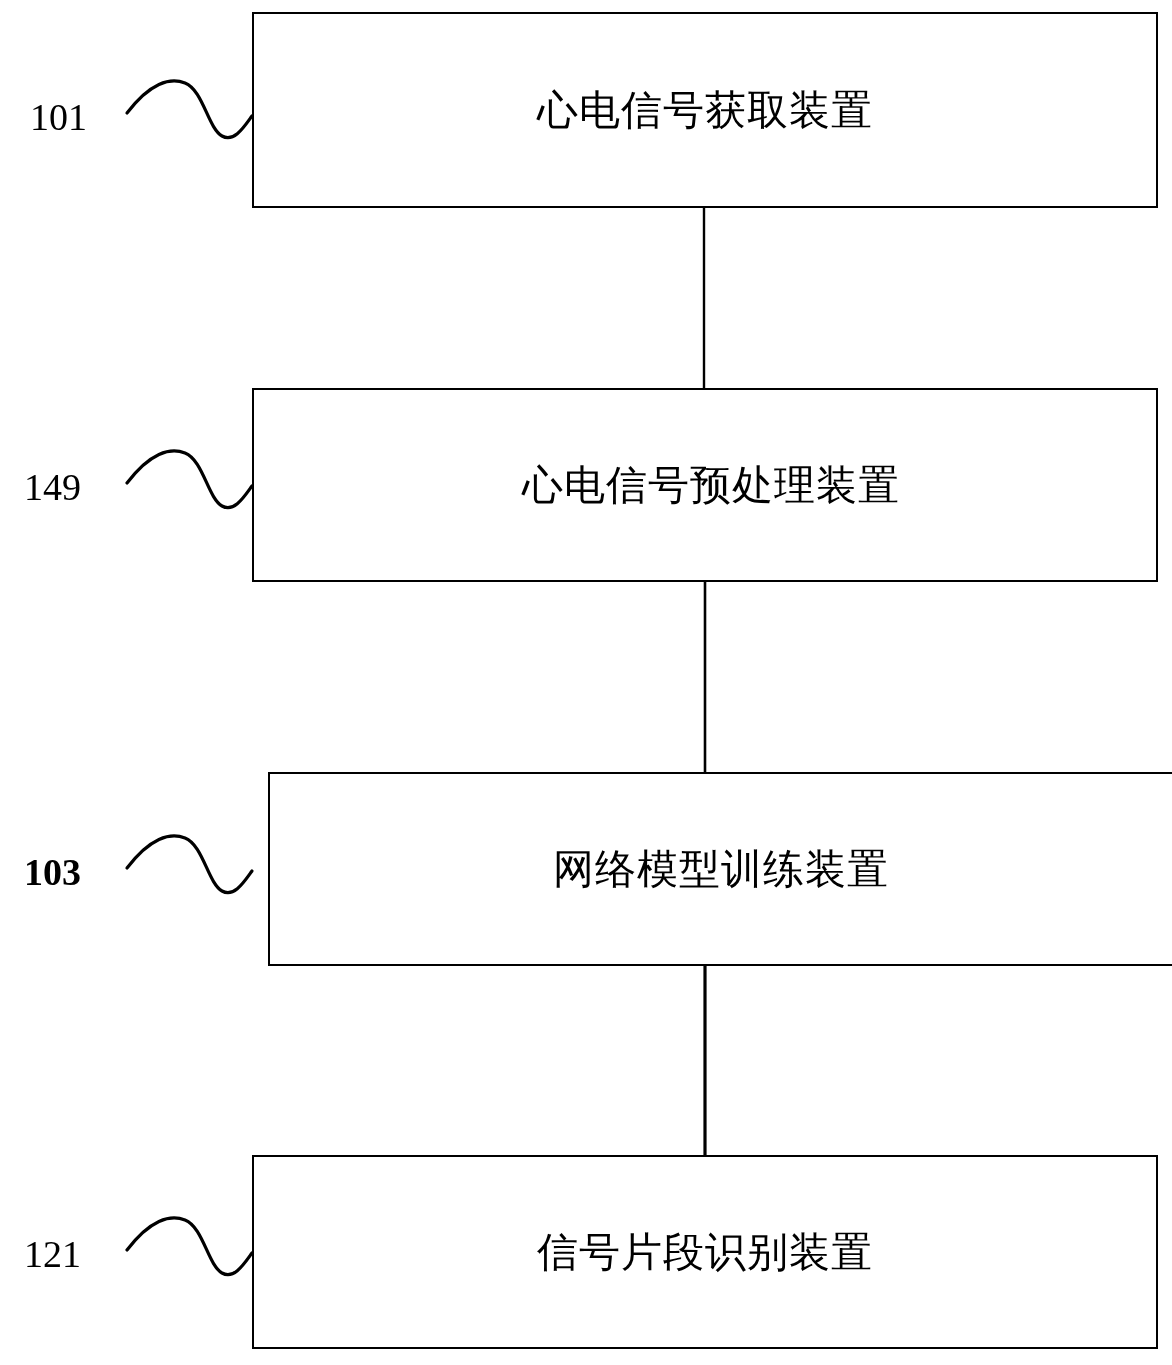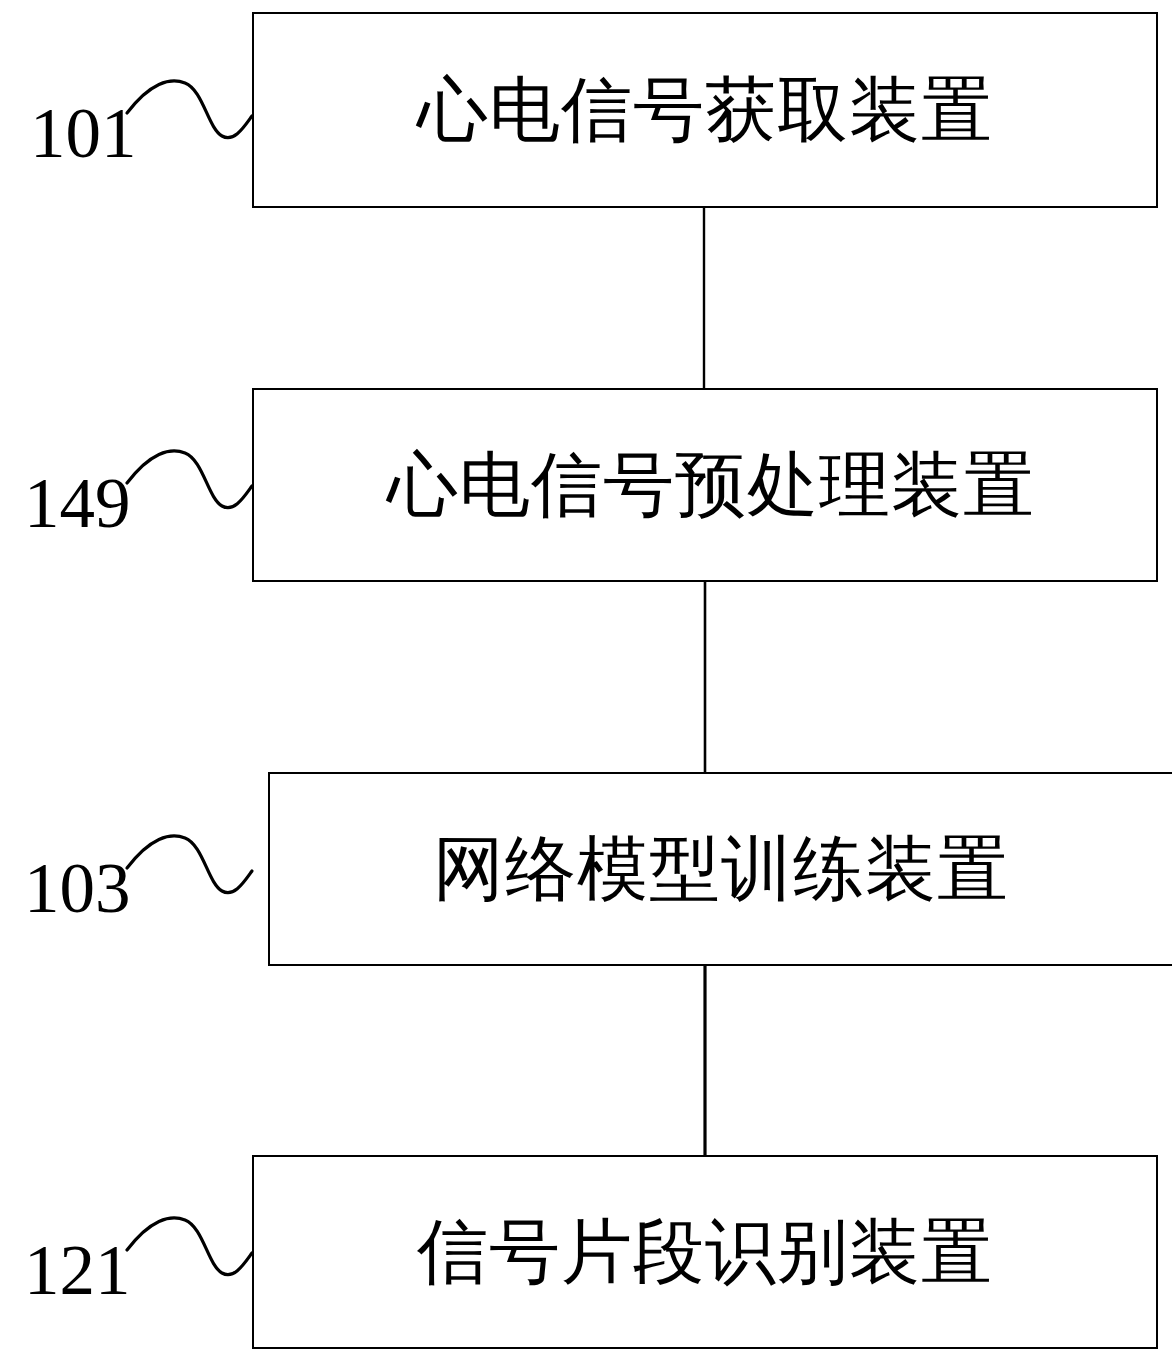--- a/index.html
+++ b/index.html
@@ -22,33 +22,33 @@
     position: absolute;
     box-sizing: border-box;
     border: 2px solid #000000;
     background: #ffffff;
     display: flex;
     align-items: center;
     justify-content: center;
   }
   .node-label {
     font-family: "Liberation Serif", "DejaVu Serif", serif;
-    font-size: 71px;
+    font-size: 41px;
     line-height: 1;
     color: #000000;
     letter-spacing: 1px;
     white-space: nowrap;
     user-select: none;
   }
 
   
   .ref-num {
     position: absolute;
     font-family: "Liberation Serif", "DejaVu Serif", serif;
-    font-size: 71px;
+    font-size: 38px;
     line-height: 1;
     color: #000000;
     white-space: nowrap;
     user-select: none;
   }
 
   
   #vector-layer {
     position: absolute;
     left: 0;
@@ -87,21 +87,21 @@
 
     <path class="leader-squiggle" d="M 127,868 C 150,838 170,832 185,838 C 203,845 208,883 222,891 C 234,898 244,882 252,871"></path>
 
     <path class="leader-squiggle" d="M 127,1250 C 150,1220 170,1214 185,1220 C 203,1227 208,1265 222,1273 C 234,1280 244,1264 252,1253"></path>
   </svg>
 
   <div class="ref-num" style="left:30px; top:98px;">101</div>
 
   <div class="ref-num" style="left:24px; top:468px;">149</div>
 
-  <div class="ref-num" style="left:24px; top:853px;">103</div>
+  <div class="ref-num" style="left:24px; top:853px;font-weight:bold;">103</div>
 
   <div class="ref-num" style="left:24px; top:1235px;">121</div>
 
   <div class="node-box" style="left:252px; top:12px; width:906px; height:196px;">
     <span class="node-label">心电信号获取装置</span>
   </div>
 
   <div class="node-box" style="left:252px; top:388px; width:906px; height:194px;padding-left:12px;">
     <span class="node-label">心电信号预处理装置</span>
   </div>

